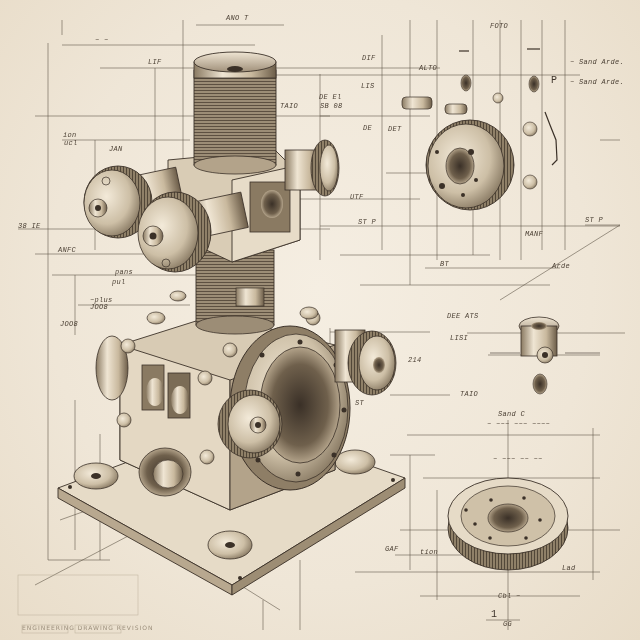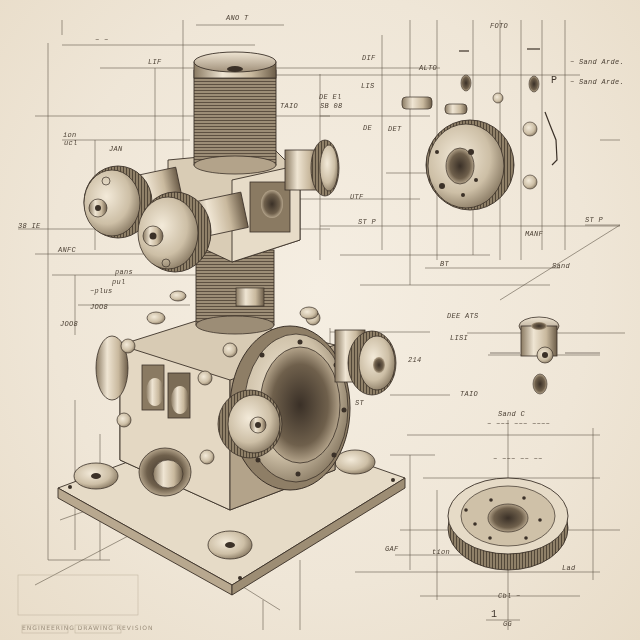--- a/index.html
+++ b/index.html
@@ -285,21 +285,21 @@
 <span class="lbl" style="left:226px;top:14px">ANO T</span>
 <span class="lbl" style="left:95px;top:36px">~ ~</span>
 <span class="lbl" style="left:148px;top:58px">LIF</span>
 <span class="lbl" style="left:280px;top:102px">TAIO</span>
 <span class="lbl" style="left:63px;top:131px">ion</span>
 <span class="lbl" style="left:64px;top:139px">ucl</span>
 <span class="lbl" style="left:109px;top:145px">JAN</span>
 <span class="lbl" style="left:18px;top:222px">38 IE</span>
 <span class="lbl" style="left:58px;top:246px">ANFC</span>
 <span class="lbl" style="left:115px;top:268px">pans</span>
-<span class="lbl" style="left:90px;top:287px">~plus</span>
+<span class="lbl" style="left:90px;top:296px">~plus</span>
 <span class="lbl" style="left:112px;top:278px">pul</span>
 <span class="lbl" style="left:90px;top:303px">JOO8</span>
 <span class="lbl" style="left:60px;top:320px">JOO8</span>
 
 <span class="lbl" style="left:319px;top:93px">DE El</span>
 <span class="lbl" style="left:320px;top:102px">SB 08</span>
 <span class="lbl" style="left:350px;top:193px">UTF</span>
 <span class="lbl" style="left:358px;top:218px">ST P</span>
 
 <span class="lbl" style="left:490px;top:22px">FOTO</span>
@@ -307,33 +307,33 @@
 <span class="lbl" style="left:570px;top:58px">~ Sand Arde.</span>
 <span class="lbl" style="left:570px;top:78px">~ Sand Arde.</span>
 <span class="lbl" style="left:362px;top:54px">DIF</span>
 <span class="lbl" style="left:361px;top:82px">LIS</span>
 <span class="lbl" style="left:419px;top:64px">ALTO</span>
 <span class="lbl" style="left:363px;top:124px">DE</span>
 <span class="lbl" style="left:388px;top:125px">DET</span>
 <span class="lbl" style="left:585px;top:216px">ST P</span>
 <span class="lbl" style="left:525px;top:230px">MANF</span>
 <span class="lbl" style="left:440px;top:260px">BT</span>
-<span class="lbl" style="left:552px;top:262px">Sand</span>
+<span class="lbl" style="left:552px;top:262px">Arde</span>
 
 <span class="lbl" style="left:447px;top:312px">DEE ATS</span>
 <span class="lbl" style="left:450px;top:334px">LISI</span>
 <span class="lbl" style="left:408px;top:356px">214</span>
 <span class="lbl" style="left:460px;top:390px">TAIO</span>
 <span class="lbl" style="left:355px;top:399px">ST</span>
 
 <span class="lbl" style="left:498px;top:410px">Sand C</span>
 <span class="lbl" style="left:487px;top:420px">~ ~~~ ~~~ ~~~~</span>
 <span class="lbl" style="left:493px;top:455px">~ ~~~ ~~ ~~</span>
 <span class="lbl" style="left:498px;top:592px">Cbl ~</span>
 <span class="lbl big" style="left:491px;top:609px">1</span>
 <span class="lbl" style="left:503px;top:620px">GG</span>
 <span class="lbl" style="left:385px;top:545px">GAF</span>
-<span class="lbl" style="left:432px;top:548px">tion</span>
+<span class="lbl" style="left:420px;top:548px">tion</span>
 <span class="lbl" style="left:562px;top:564px">Lad</span>
 
 <span class="title-block">ENGINEERING DRAWING   REVISION</span>
 
 </div>
 
 </body></html>

